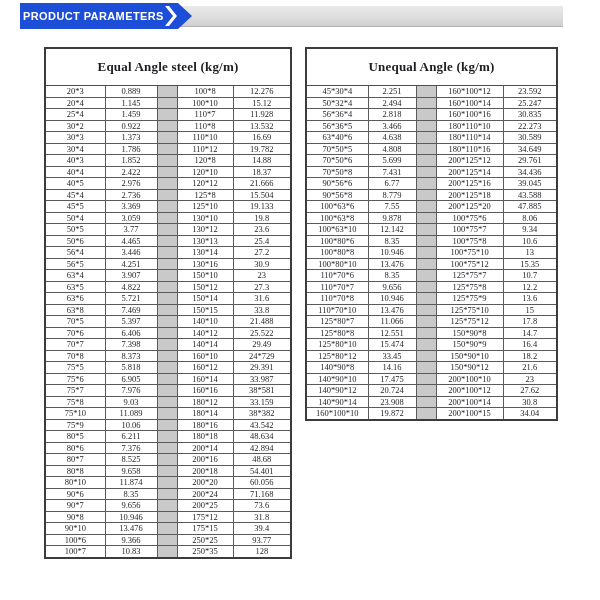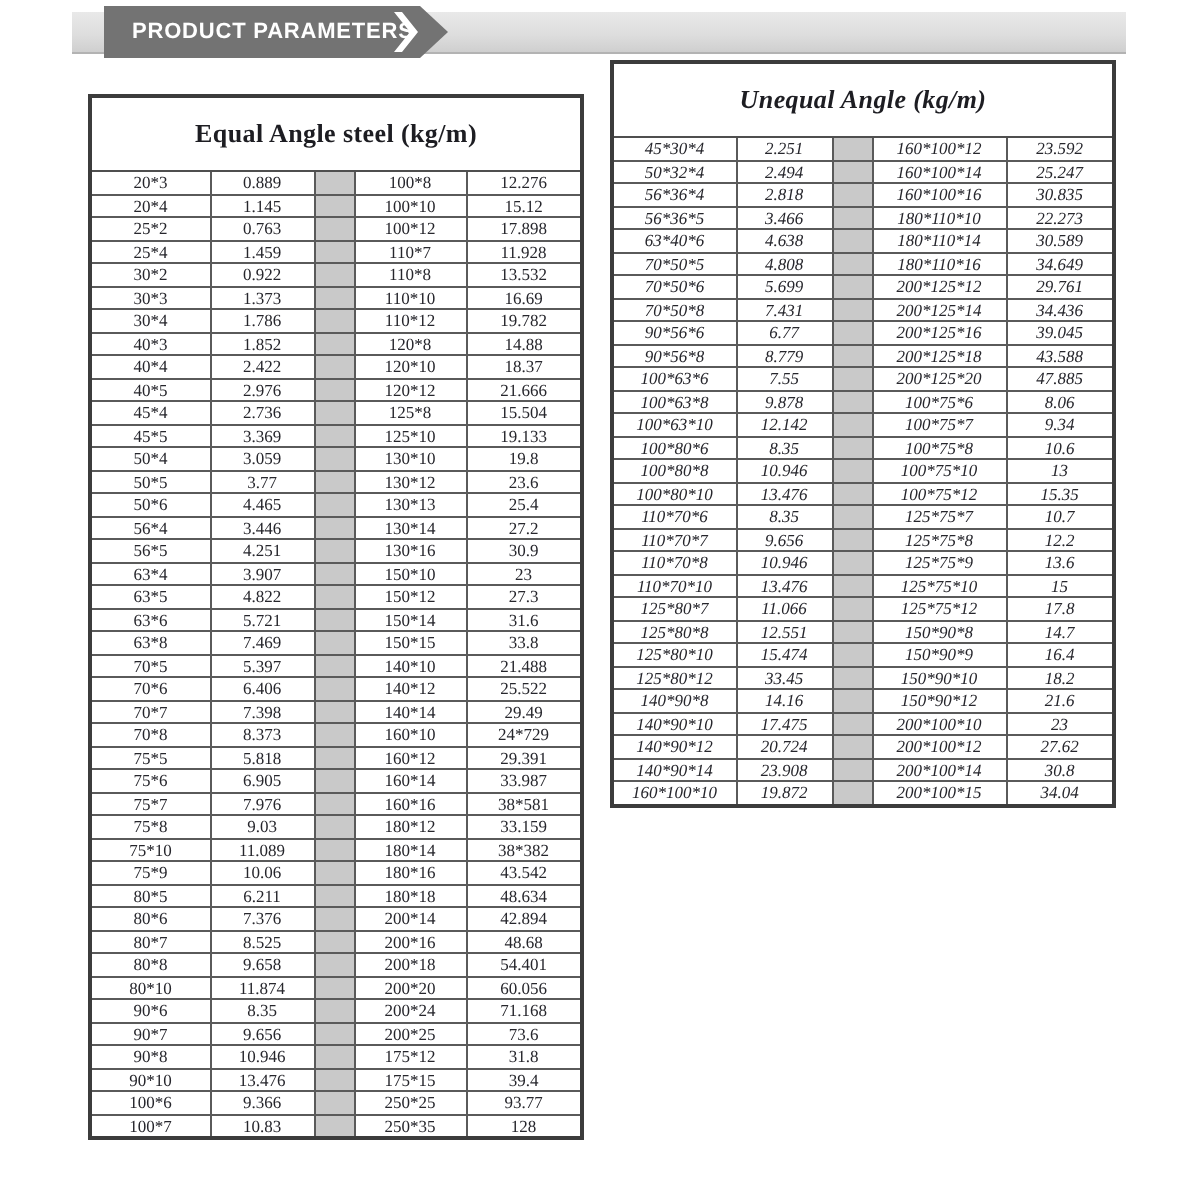--- a/index.html
+++ b/index.html
@@ -7,41 +7,41 @@
     width:600px;height:600px;position:relative;background:#ffffff;overflow:hidden;
     font-family:"Liberation Serif","DejaVu Serif",serif;
   }
   
   .banner-bar{
     position:absolute;left:36px;top:6px;width:527px;height:20px;
     background:linear-gradient(180deg,#e9e9e9 0%,#dedede 55%,#cfcfcf 100%);
     border-bottom:1px solid #b3b3b3;
   }
   .ribbon{
-    position:absolute;left:52px;top:3px;width:172px;height:26px;
-    background:#737373;
+    position:absolute;left:20px;top:3px;width:172px;height:26px;
+    background:#1d4ed8;
     clip-path:polygon(0 0,158px 0,172px 13px,158px 26px,0 26px);
-    display:flex;align-items:center;box-sizing:border-box;padding-left:14px;
+    display:flex;align-items:center;box-sizing:border-box;padding-left:3px;
   }
   .ribbon-label{
     color:#ffffff;font-family:"Liberation Sans","DejaVu Sans",sans-serif;
     font-size:11px;font-weight:bold;letter-spacing:0.4px;line-height:1;
     white-space:nowrap;
   }
   .chev-white{
     position:absolute;right:15px;top:3px;width:12px;height:20px;background:#ffffff;
     clip-path:polygon(0 0,4px 0,12px 10px,4px 20px,0 20px,8px 10px);
   }
   
   table.ptable{
     position:absolute;border-collapse:collapse;table-layout:fixed;
     background:#ffffff;border:2px solid #3c3c3c;
   }
   #equal-table{left:44px;top:47px;width:246px;}
-  #unequal-table{left:305px;top:30px;width:251px;font-style:italic;}
+  #unequal-table{left:305px;top:47px;width:251px;}
   .ptable th{
     border:1px solid #4f4f4f;height:36px;text-align:center;vertical-align:middle;
     font-size:13px;font-weight:bold;color:#1d1d22;letter-spacing:0.2px;padding:0;
   }
   .ptable td{
     border:1px solid #5a5a5a;height:10.5px;line-height:10.5px;padding:0;
     text-align:center;vertical-align:middle;font-size:8.5px;color:#26262c;
     overflow:hidden;white-space:nowrap;
   }
   .ptable td.spacer{background:#c9c9c9;}
@@ -81,27 +81,20 @@
           <td>12.276</td>
         </tr>
         <tr>
           <td>20*4</td>
           <td>1.145</td>
           <td class="spacer"></td>
           <td>100*10</td>
           <td>15.12</td>
         </tr>
         <tr>
-          <td>25*2</td>
-          <td>0.763</td>
-          <td class="spacer"></td>
-          <td>100*12</td>
-          <td>17.898</td>
-        </tr>
-        <tr>
           <td>25*4</td>
           <td>1.459</td>
           <td class="spacer"></td>
           <td>110*7</td>
           <td>11.928</td>
         </tr>
         <tr>
           <td>30*2</td>
           <td>0.922</td>
           <td class="spacer"></td>

